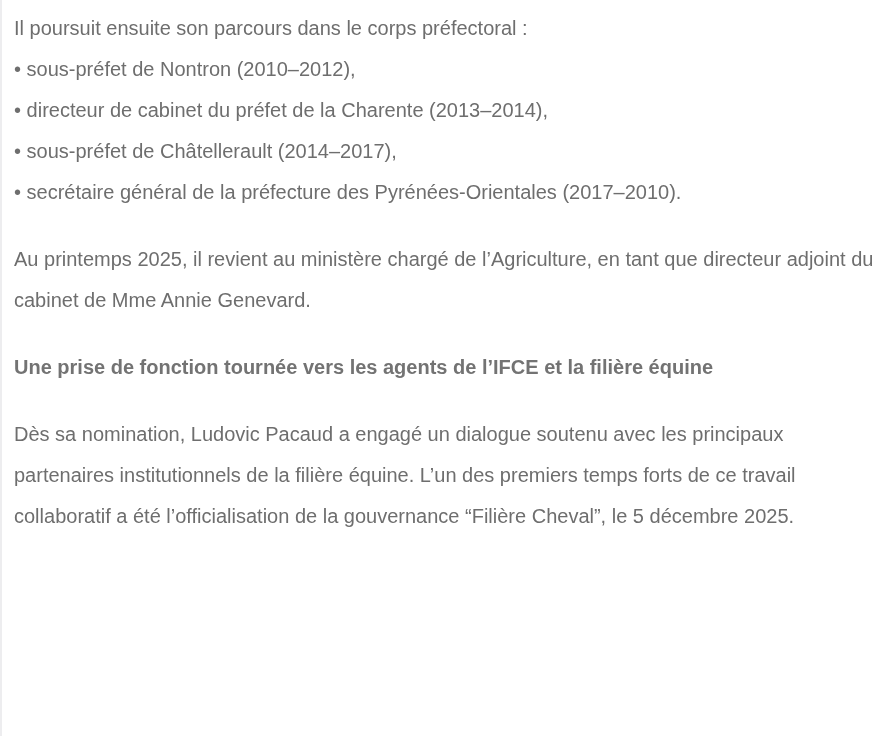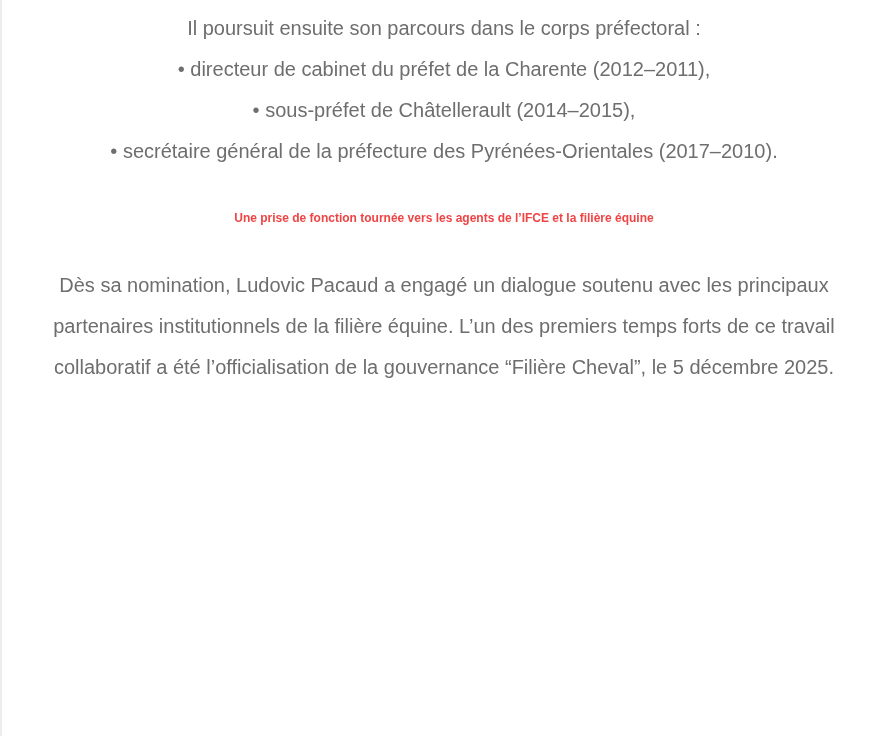--- a/index.html
+++ b/index.html
@@ -1,15 +1,15 @@
 <!DOCTYPE html>
 <html><head>
 <meta charset="utf-8">
 <style>
-  * { box-sizing: border-box; text-align: center; }
+  * { box-sizing: border-box; }
   html, body {
     margin: 0;
     padding: 0;
     background: #ffffff;
   }
   .page {
     position: relative;
     width: 895px;
     height: 736px;
     overflow: hidden;
@@ -26,37 +26,39 @@
     top: 0;
     width: 2px;
     height: 100%;
     background: #ededef;
   }
   .career-block { margin: 0 0 26px 0; }
   .line { margin: 0; }
   .para { margin: 0 0 26px 0; }
   .subheading {
     margin: 0 0 26px 0;
-    font-size: 12px;
+    font-size: 20px;
     line-height: 41px;
     font-weight: bold;
-    color: #ef4444;
+    color: #737373;
   }
 </style>
 </head>
 <body>
 
 <div class="page">
   <div class="left-edge"></div>
 
   <div class="career-block">
     <p class="line">Il poursuit ensuite son parcours dans le corps préfectoral :</p>
-    <p class="line"><span>•</span> <span>directeur de cabinet du préfet de la Charente (2012–2011),</span></p>
-    <p class="line"><span>•</span> <span>sous-préfet de Châtellerault (2014–2015),</span></p>
+    <p class="line"><span>•</span> <span>sous-préfet de Nontron (2010–2012),</span></p>
+    <p class="line"><span>•</span> <span>directeur de cabinet du préfet de la Charente (2013–2014),</span></p>
+    <p class="line"><span>•</span> <span>sous-préfet de Châtellerault (2014–2017),</span></p>
     <p class="line"><span>•</span> <span>secrétaire général de la préfecture des Pyrénées-Orientales (2017–2010).</span></p>
   </div>
 
 
+  <p class="para">Au printemps 2025, il revient au ministère chargé de l’Agriculture, en tant que directeur adjoint du cabinet de Mme Annie Genevard.</p>
 
   <h2 class="subheading">Une prise de fonction tournée vers les agents de l’IFCE et la filière équine</h2>
 
   <p class="para">Dès sa nomination, Ludovic Pacaud a engagé un dialogue soutenu avec les principaux partenaires institutionnels de la filière équine. L’un des premiers temps forts de ce travail collaboratif a été l’officialisation de la gouvernance “Filière Cheval”, le 5 décembre 2025.</p>
 </div>
 
 </body></html>

